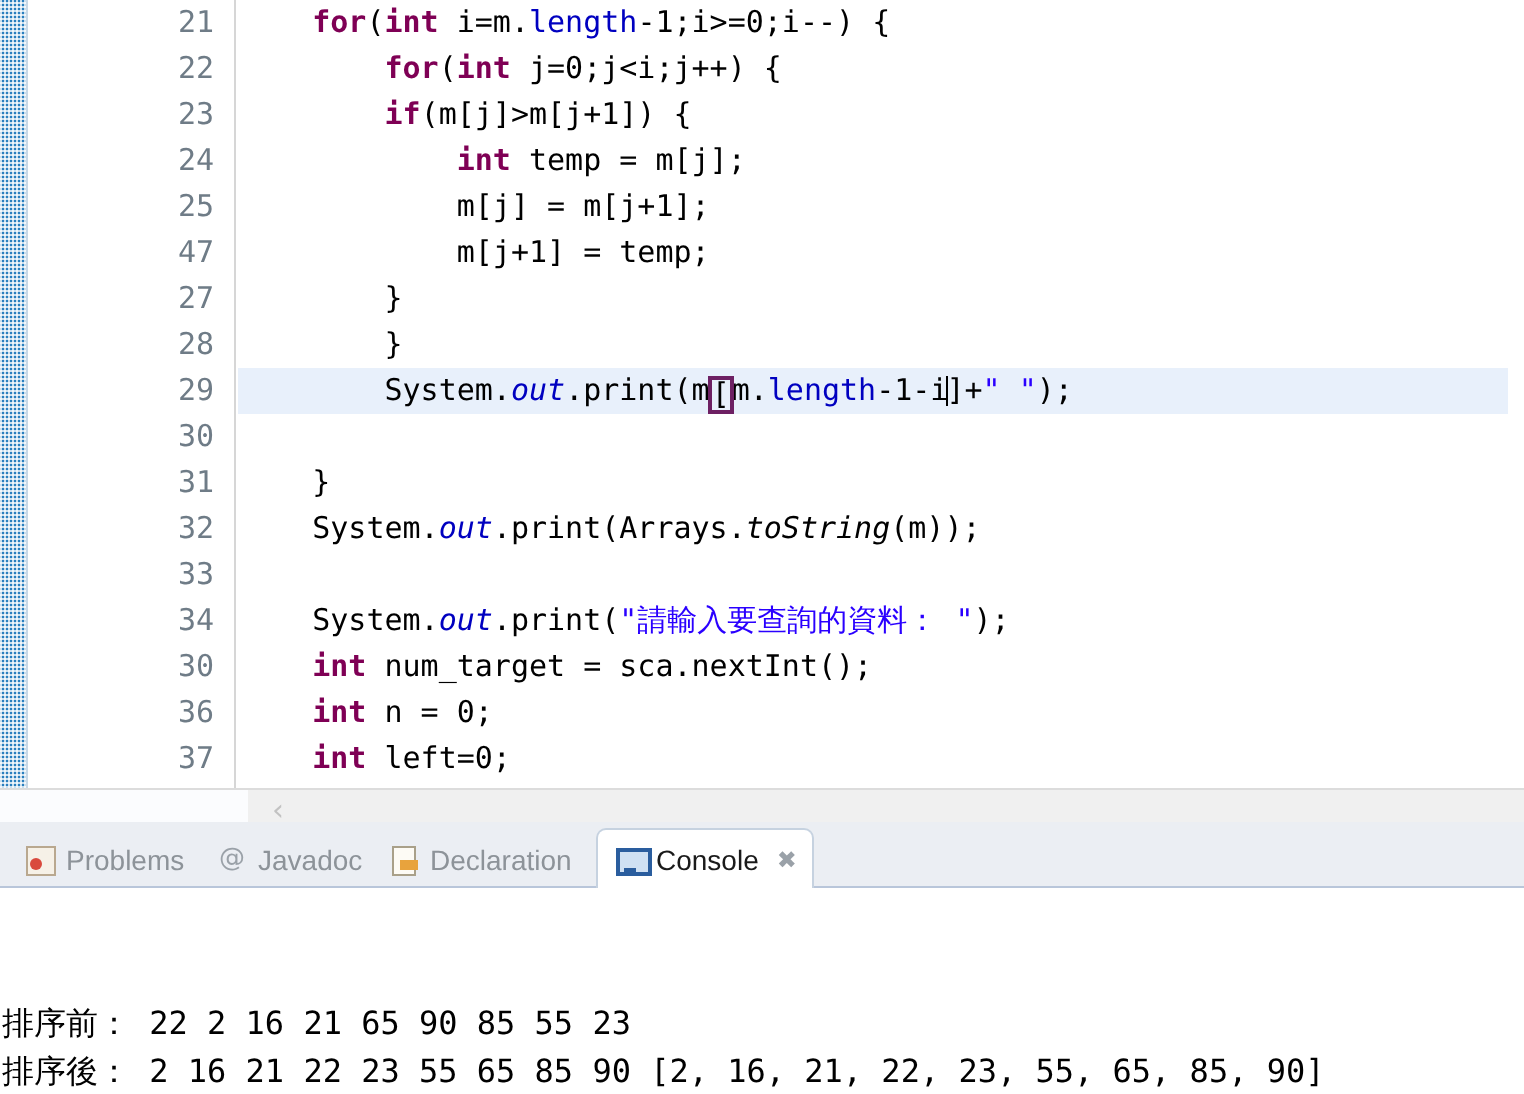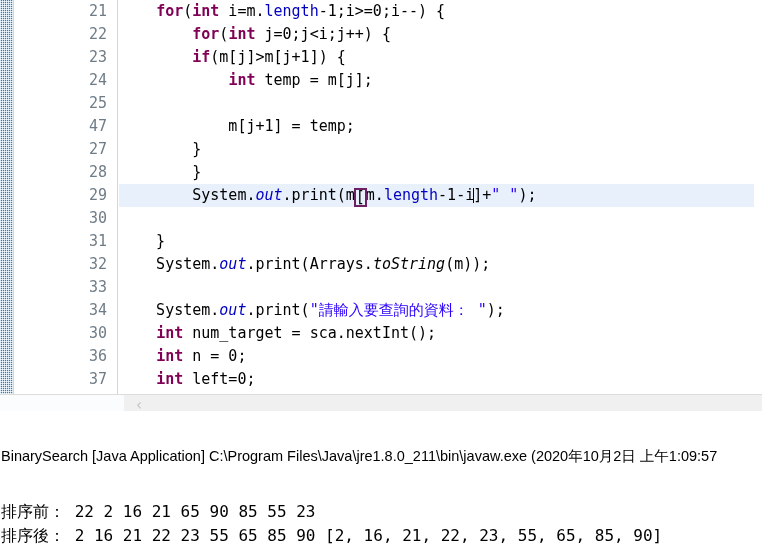--- a/index.html
+++ b/index.html
@@ -209,20 +209,21 @@
     <div id="code-pane">
 
       <div class="code-line" style="top:0px"><span class="plain">    </span><span class="kw">for</span><span class="plain">(</span><span class="kw">int</span><span class="plain"> i=m.</span><span class="fld">length</span><span class="plain">-1;i&gt;=0;i--) {</span></div>
 
       <div class="code-line" style="top:23px"><span class="plain">        </span><span class="kw">for</span><span class="plain">(</span><span class="kw">int</span><span class="plain"> j=0;j&lt;i;j++) {</span></div>
 
       <div class="code-line" style="top:46px"><span class="plain">        </span><span class="kw">if</span><span class="plain">(m[j]&gt;m[j+1]) {</span></div>
 
       <div class="code-line" style="top:69px"><span class="plain">            </span><span class="kw">int</span><span class="plain"> temp = m[j];</span></div>
 
+      <div class="code-line" style="top:92px"><span class="plain">            m[j] = m[j+1];</span></div>
 
       <div class="code-line" style="top:115px"><span class="plain">            m[j+1] = temp;</span></div>
 
       <div class="code-line" style="top:138px"><span class="plain">        }</span></div>
 
       <div class="code-line" style="top:161px"><span class="plain">        }</span></div>
 
       <div class="code-line current" style="top:184px"><span class="plain">        System.</span><span class="stat">out</span><span class="plain">.print(m</span><span class="bracket-match">[</span><span class="plain">m.</span><span class="fld">length</span><span class="plain">-1-i</span><span class="caret"></span><span class="plain">]+</span><span class="str">" "</span><span class="plain">);</span></div>
 
       <div class="code-line" style="top:207px"></div>
@@ -244,21 +245,43 @@
 
     <div id="editor-hscroll">
       <div id="hscroll-thumb"></div>
       <div id="hscroll-left-arrow">‹</div>
     </div>
     <div id="editor-bottom-rule"></div>
   </div>
 
   <div id="console-view">
 
+    <div id="view-tabbar">
+
+      <div class="view-tab" style="left:4px">
+        <span class="tab-icon ico-problems"></span>
+        <span class="tab-label">Problems</span>
+      </div>
+
+      <div class="view-tab" style="left:100px">
+        <span class="tab-icon ico-javadoc">@</span>
+        <span class="tab-label">Javadoc</span>
+      </div>
+
+      <div class="view-tab" style="left:186px">
+        <span class="tab-icon ico-declaration"></span>
+        <span class="tab-label">Declaration</span>
+      </div>
+
+      <div class="view-tab active" style="left:298px">
+        <span class="tab-icon ico-console"></span>
+        <span class="tab-label">Console</span>
+        <span class="tab-close">✖</span>
+      </div>
+    </div>
 
     <div id="console-body">
-      <div id="console-launch">BinarySearch [Java Application] C:\Program Files\Java\jre1.8.0_211\bin\javaw.exe (2020年10月2日 上午1:09:57</div>
       <div class="console-out-line" style="top:24px">排序前： 22 2 16 21 65 90 85 55 23</div>
       <div class="console-out-line" style="top:48px">排序後： 2 16 21 22 23 55 65 85 90 [2, 16, 21, 22, 23, 55, 65, 85, 90]</div>
     </div>
   </div>
 
 </div>
 
 </body></html>

